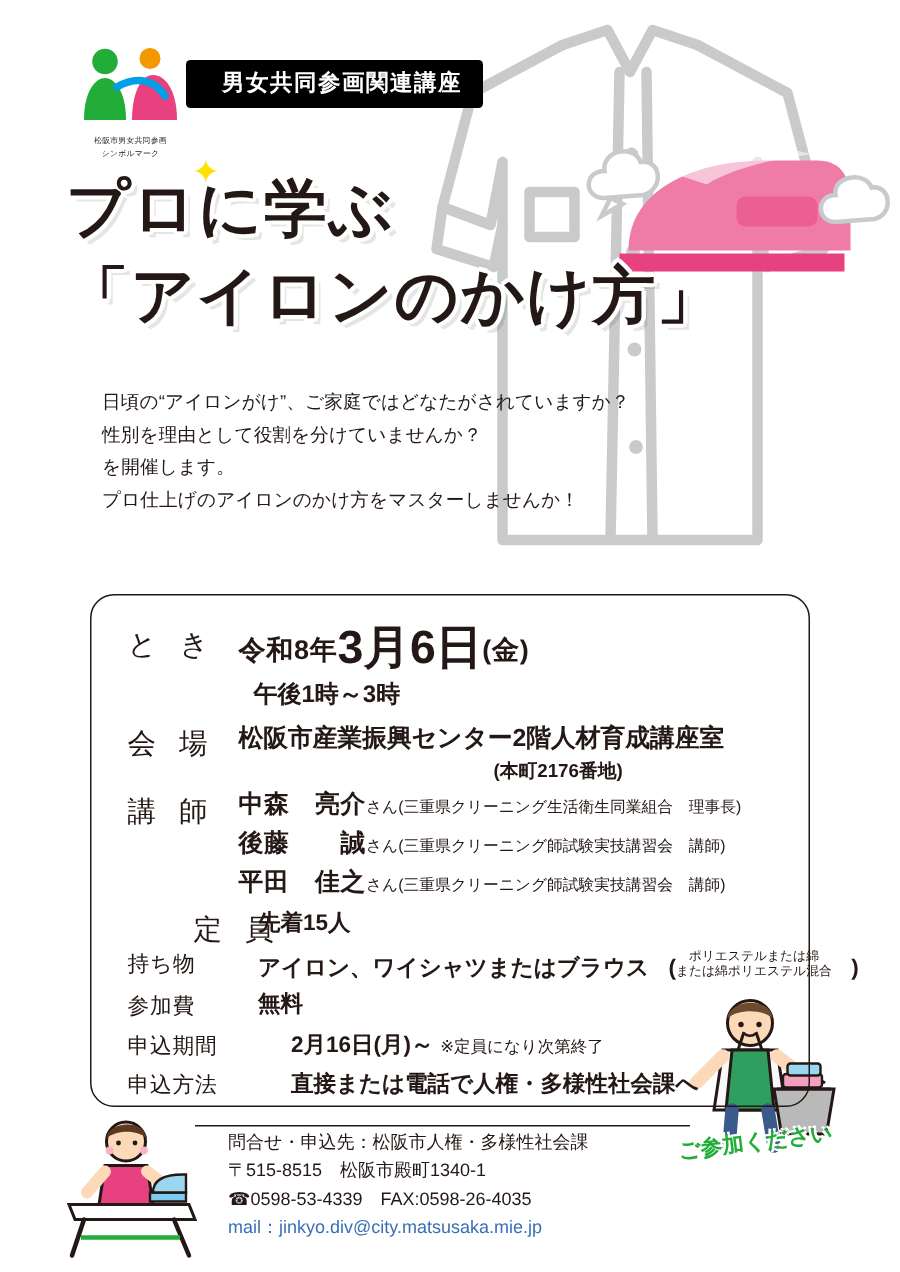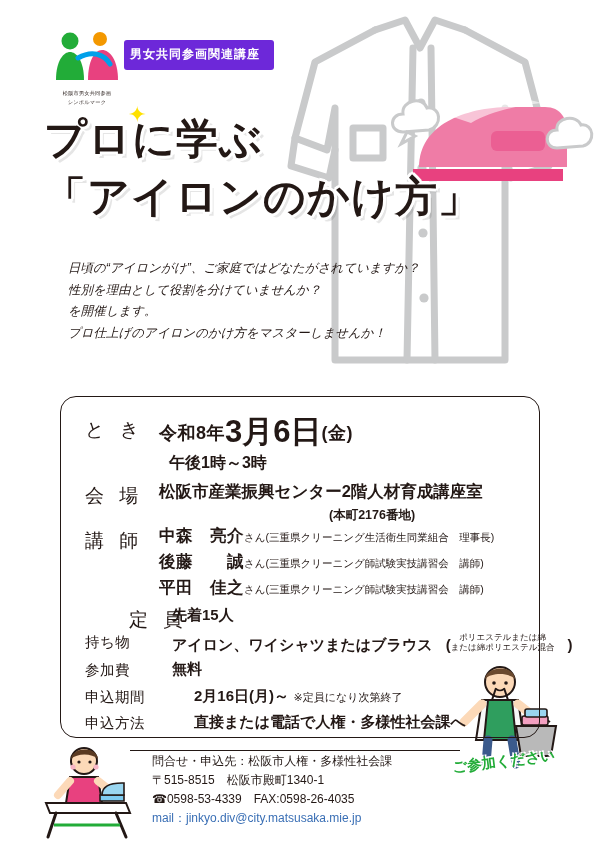--- a/index.html
+++ b/index.html
@@ -46,26 +46,26 @@
     line-height: 7px;
     color: #231815;
     letter-spacing: 0.2px;
     margin-top: 2px;
   }
 
   
   .ribbon {
     position: absolute;
     left: 124px; top: 40px;
-    background: #6d28d9;
+    background: #000000;
     color: #ffffff;
-    font-size: 12px;
+    font-size: 15px;
     font-weight: bold;
     letter-spacing: 1px;
-    padding: 6px 14px 7px 6px;
+    padding: 6px 14px 7px 24px;
     border-radius: 3px;
     z-index: 6;
     white-space: nowrap;
   }
 
   
   .title-block {
     position: absolute;
     left: 44px; top: 112px;
     z-index: 6;
@@ -96,21 +96,21 @@
   .lead {
     position: absolute;
     left: 68px; top: 258px;
     width: 470px;
     z-index: 6;
     font-size: 12.4px;
     line-height: 21.5px;
     color: #231815;
     letter-spacing: 0.1px;
   }
-  .lead div { white-space: nowrap; font-style: italic; }
+  .lead div { white-space: nowrap; }
 
   
   .details {
     position: absolute;
     left: 60px; top: 396px;
     width: 480px; height: 342px;
     border: 1.6px solid #231815;
     border-radius: 16px;
     background: rgba(255,255,255,0.0);
     z-index: 6;

